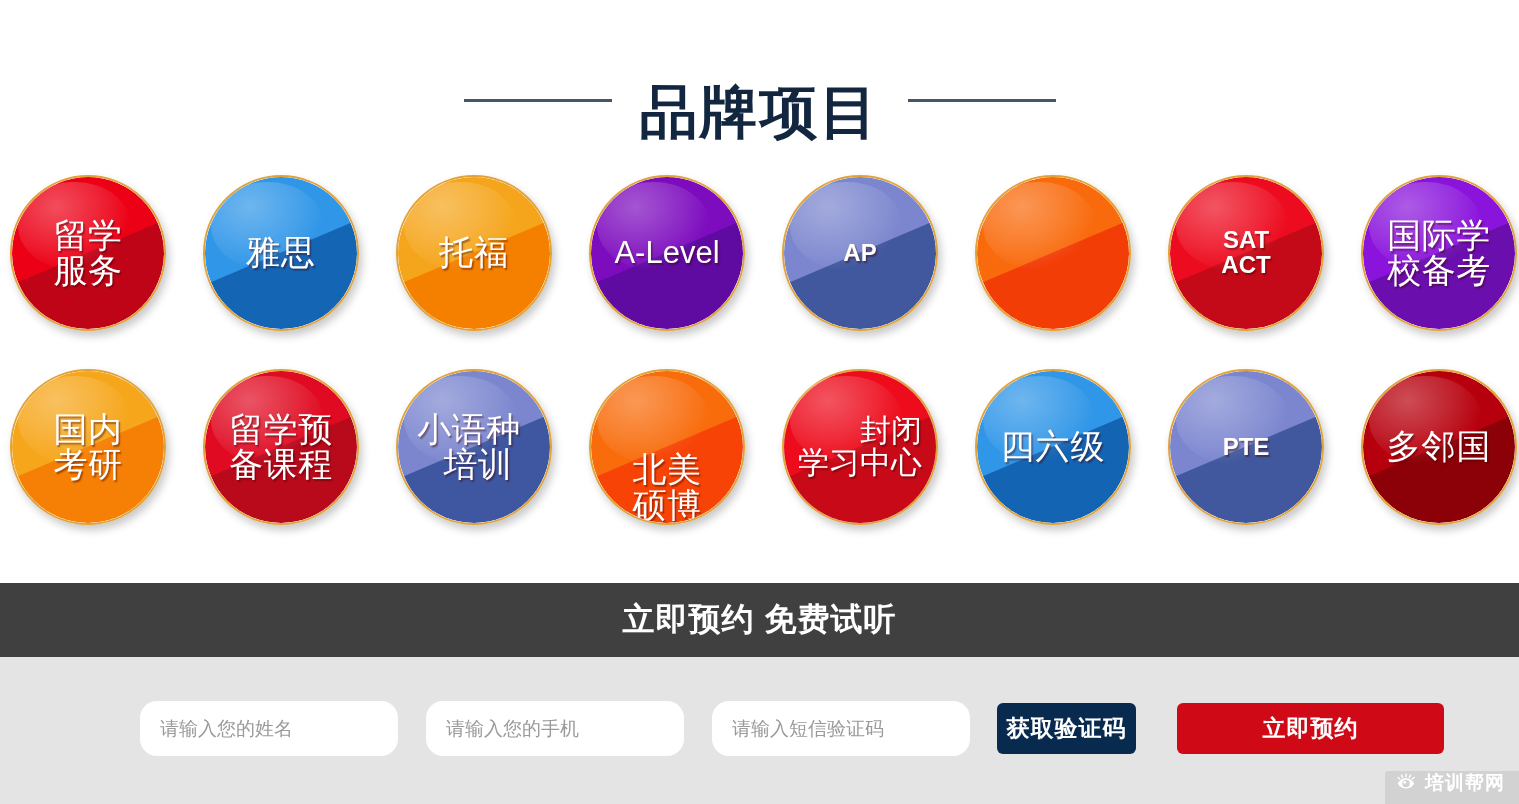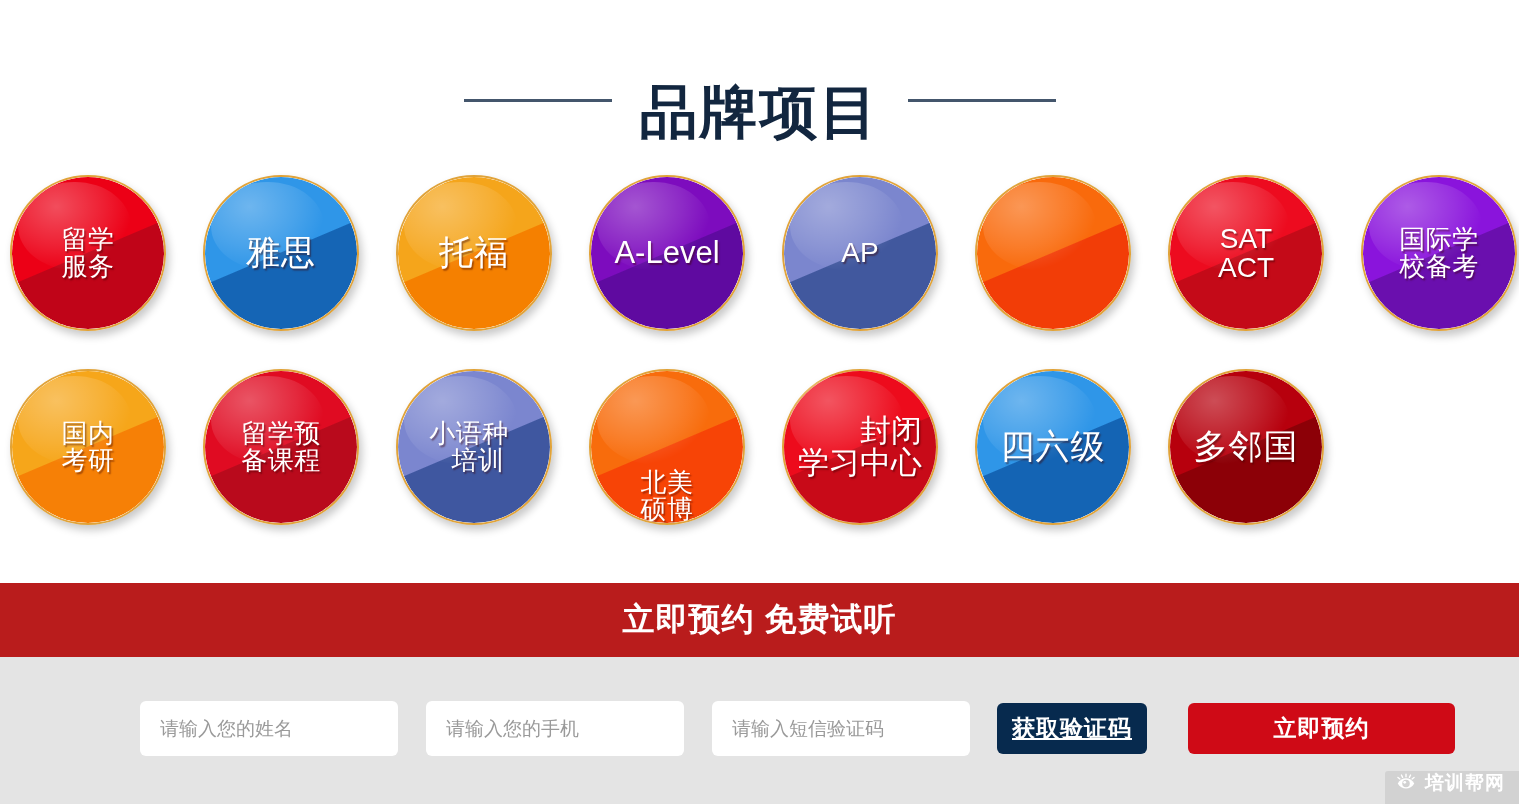--- a/index.html
+++ b/index.html
@@ -101,26 +101,26 @@
     text-align: center;
     font-weight: normal;
     line-height: 1.04;
     text-shadow: 1.5px 1.5px 1.5px rgba(60,0,0,0.45);
     white-space: nowrap;
     padding: 0 2px;
     font-family: "Liberation Sans", "DejaVu Sans", sans-serif;
   }
   .bubble .label .ln { display: block; }
   
-  .bubble.latin .label { font-size: 28px; letter-spacing: 0px; }
+  .bubble.latin .label { font-size: 24px; letter-spacing: 0px; font-weight: bold; }
   .bubble.latin2 .label { font-size: 31px; }
   
   .bubble.cjk1 .label { font-size: 34px; letter-spacing: 1px; }
   
-  .bubble.cjk2 .label { font-size: 26px; letter-spacing: 0.5px; }
+  .bubble.cjk2 .label { font-size: 34px; letter-spacing: 0.5px; }
   
   .bubble.cjk2w .label { font-size: 31px; text-align: right; }
   .bubble.cjk2w { overflow: visible; }
   .bubble.cjk2w .fill { overflow: hidden; }
   .bubble.cjk2w .label .ln:first-child { margin-left: -2px; }
 
   
   .bubble .label .ln.nudge { margin-left: -10px; }
   .bubble .label .ln.nudge-r { margin-left: 8px; }
 
@@ -153,45 +153,44 @@
     position: absolute;
     left: 140px; top: 44px;
     display: flex;
     align-items: center;
     column-gap: 28px;
   }
   .field {
     width: 258px;
     height: 55px;
     border: none;
-    border-radius: 6px;
+    border-radius: 17px;
     background: #ffffff;
     font-size: 19px;
     color: #3a3a3a;
     padding: 0 20px;
     outline: none;
     font-family: "Liberation Sans", "DejaVu Sans", sans-serif;
   }
   .field::placeholder { color: #9a9a9a; }
   .btn {
     height: 51px;
     border: none;
     border-radius: 6px;
     font-size: 23px;
     font-weight: bold;
     color: #ffffff;
     cursor: pointer;
     letter-spacing: 1px;
     font-family: "Liberation Sans", "DejaVu Sans", sans-serif;
   }
   .btn-code {
-    width: 150px;
+    width: 139px;
     background: #072a4e;
     margin-left: -1px;
-    text-decoration: underline;
   }
   .btn-submit {
     width: 267px;
     background: #cf0a16;
     margin-left: 13px;
   }
 
   
   .watermark {
     position: absolute;
@@ -327,31 +326,38 @@
             <span class="ln">学习中心</span>
           </div>
         </div>
         <div class="bubble cjk1" style="border-color: rgb(224, 163, 58);">
           <div class="fill" style="background: linear-gradient(157deg, rgb(47, 150, 232) 0%, rgb(47, 150, 232) 49.5%, rgb(20, 100, 180) 50%, rgb(20, 100, 180) 100%);"></div>
           <div class="gloss"></div>
           <div class="label">
             <span class="ln">四六级</span>
           </div>
         </div>
+        <div class="bubble latin" style="border-color: rgb(224, 163, 58);">
+          <div class="fill" style="background: linear-gradient(157deg, rgb(123, 134, 207) 0%, rgb(123, 134, 207) 49.5%, rgb(65, 88, 158) 50%, rgb(65, 88, 158) 100%);"></div>
+          <div class="gloss"></div>
+          <div class="label">
+            <span class="ln">PTE</span>
+          </div>
+        </div>
         <div class="bubble cjk1" style="border-color: rgb(224, 163, 58);">
           <div class="fill" style="background: linear-gradient(157deg, rgb(183, 0, 13) 0%, rgb(183, 0, 13) 49.5%, rgb(140, 0, 7) 50%, rgb(140, 0, 7) 100%);"></div>
           <div class="gloss"></div>
           <div class="label">
             <span class="ln">多邻国</span>
           </div>
         </div>
       </div>
   </div>
 
-  <div class="banner" style="background: #b91c1c;">
+  <div class="banner" style="background: #404040;">
     <span class="banner-text">立即预约 免费试听</span>
   </div>
 
   <div class="form-strip">
     <div class="form-row">
       <input class="field" type="text" placeholder="请输入您的姓名" style="">
       <input class="field" type="text" placeholder="请输入您的手机" style="">
       <input class="field" type="text" placeholder="请输入短信验证码" style="">
       <button class="btn btn-code" style="background: rgb(7, 42, 78);">获取验证码</button>
       <button class="btn btn-submit" style="background: rgb(207, 10, 22);">立即预约</button>

